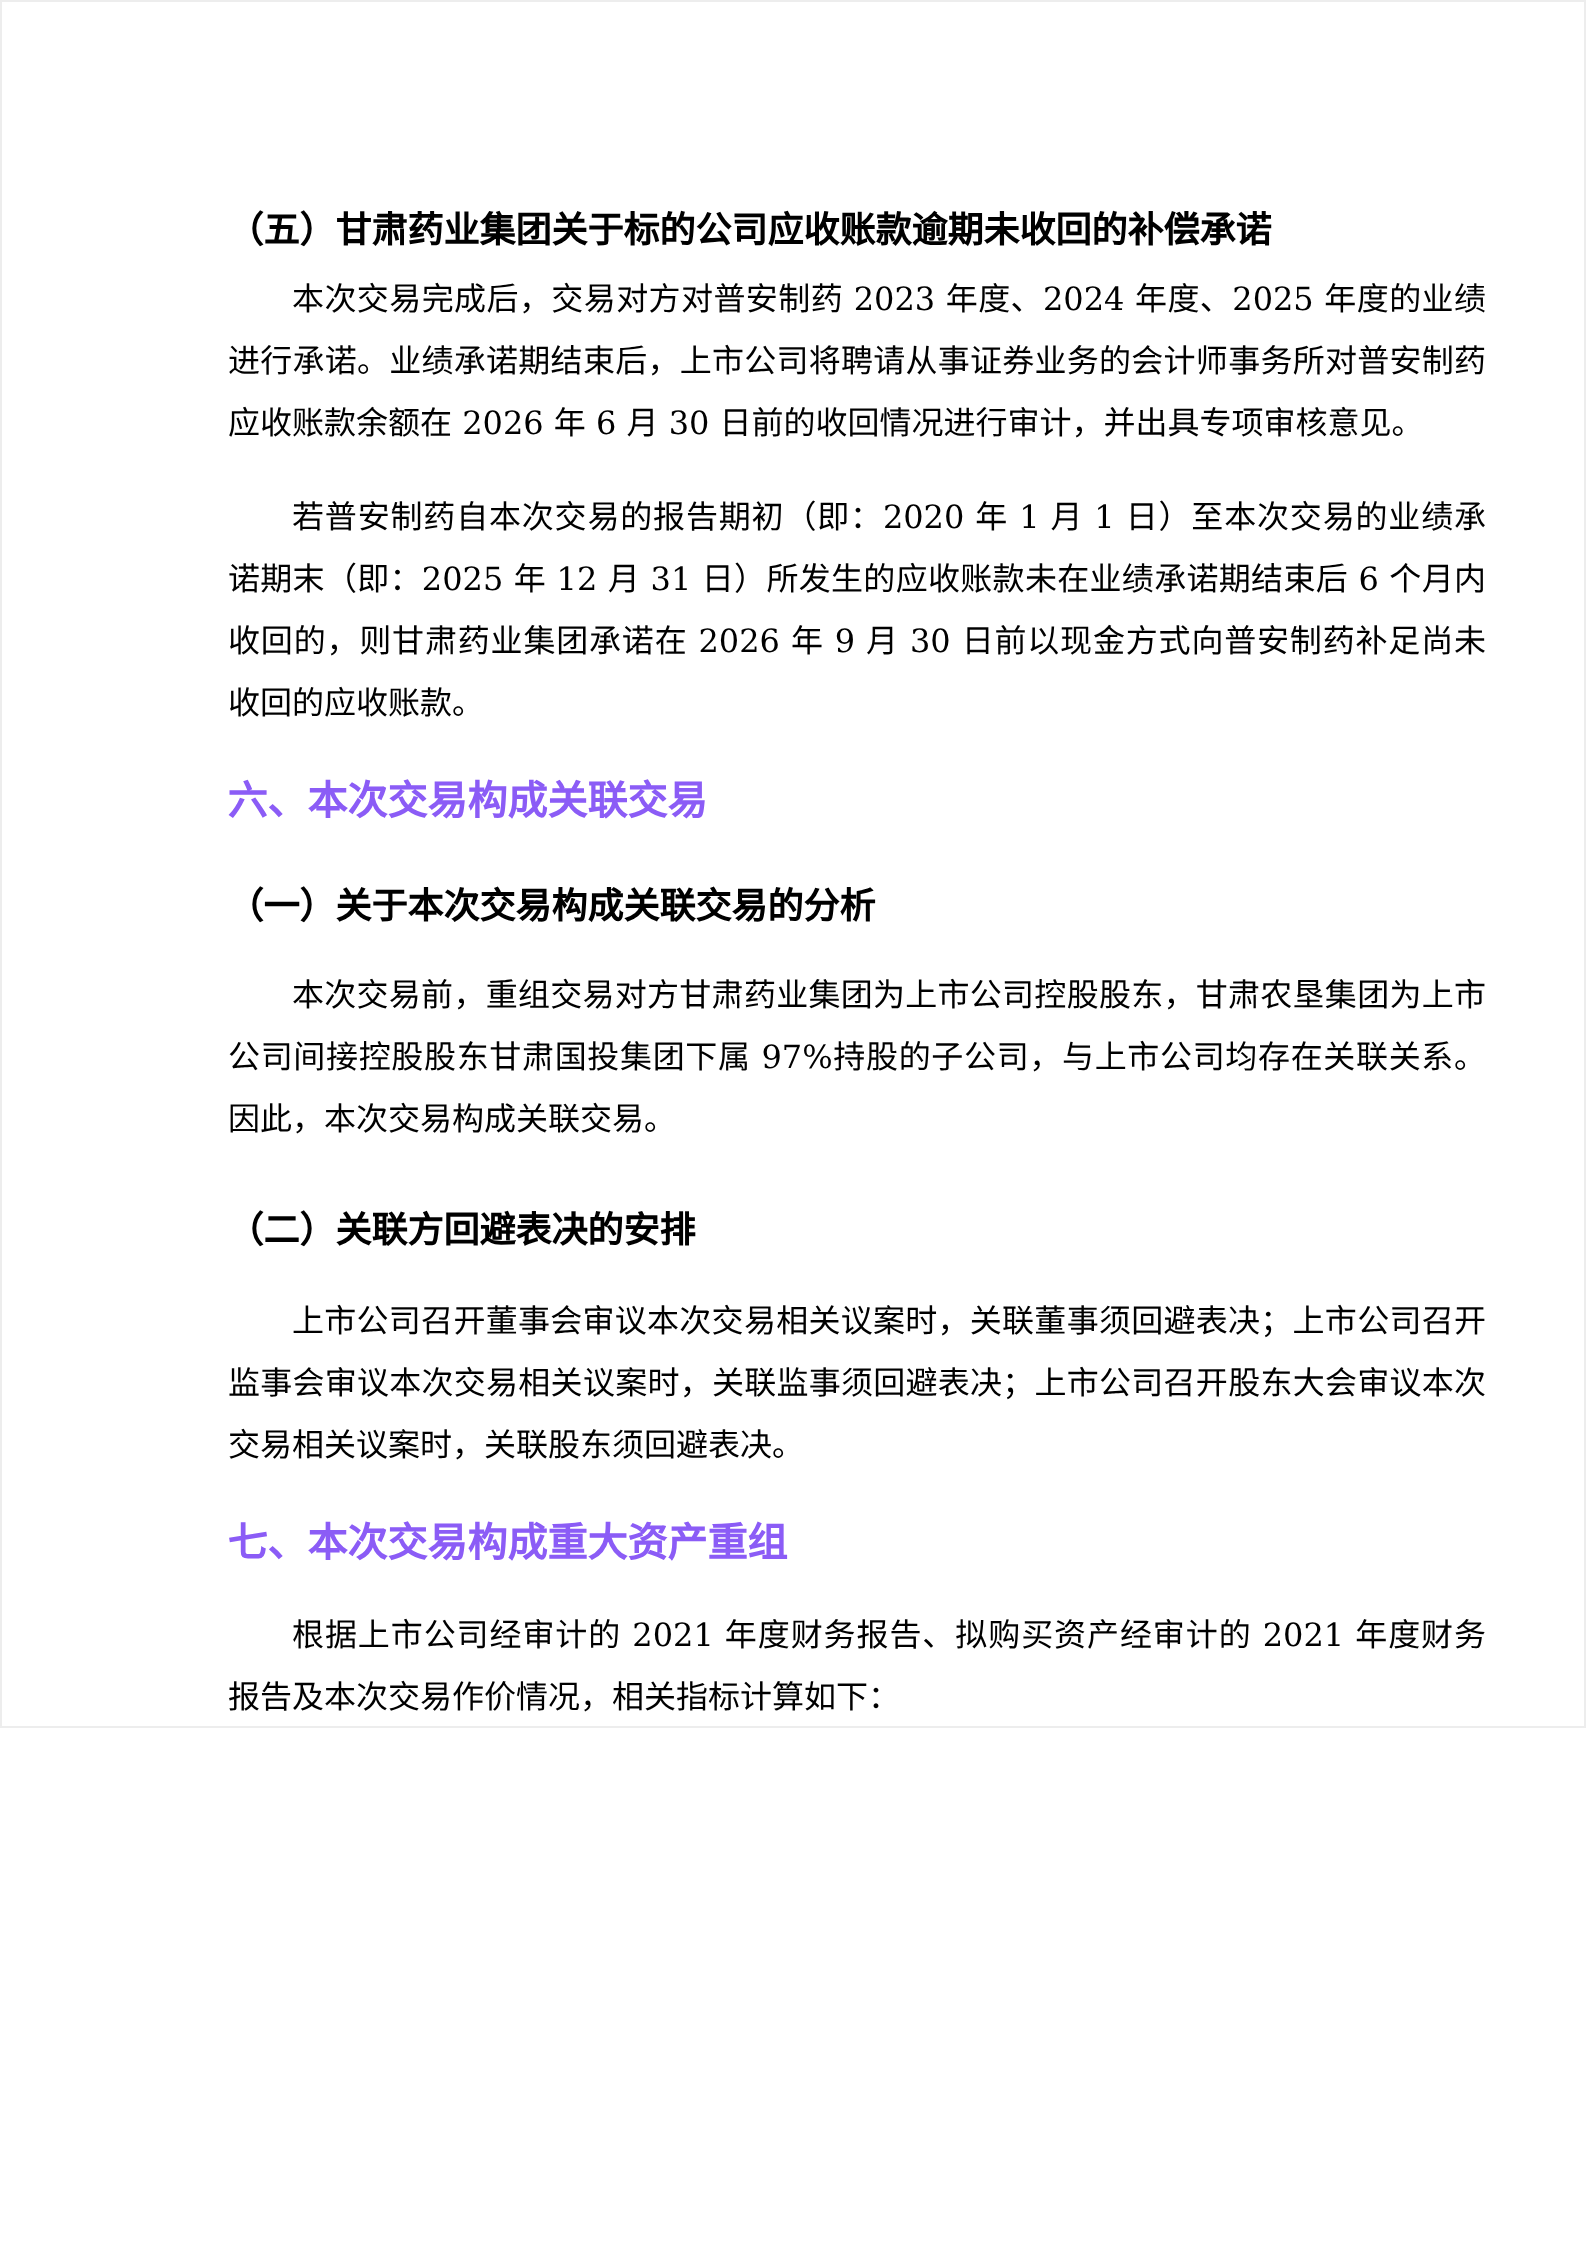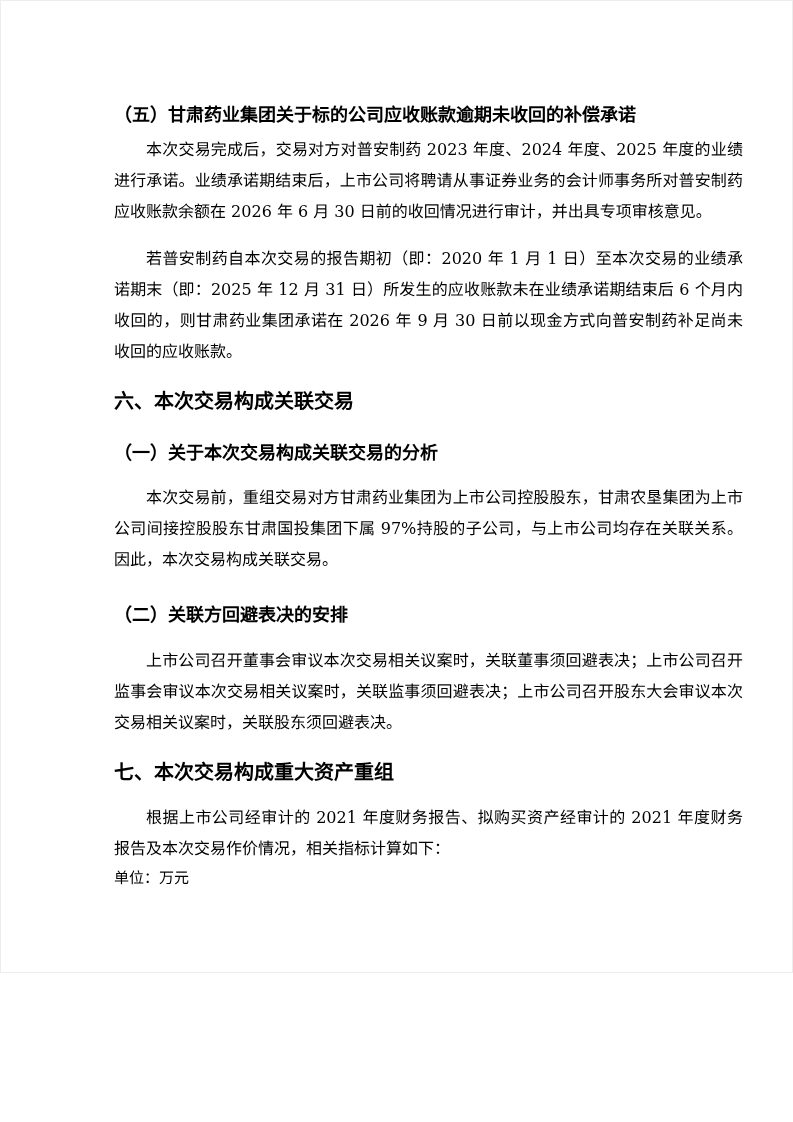--- a/index.html
+++ b/index.html
@@ -3,37 +3,37 @@
 <meta charset="utf-8">
 <style>
   html, body {
     margin: 0;
     padding: 0;
     background: #ffffff;
   }
   .page {
     position: relative;
     width: 793px;
-    height: 973px;
+    height: 864px;
     margin: 0 auto;
     background: #ffffff;
     box-sizing: border-box;
     padding: 102px 49px 0 113px;
     border: 1px solid #ededed;
     color: #000000;
     font-family: "DejaVu Serif", "Liberation Serif", serif;
     overflow: hidden;
   }
   .h1 {
     font-family: "Liberation Sans", "DejaVu Sans", sans-serif;
     font-weight: 700;
     font-size: 20px;
     line-height: 1.4;
     margin: 0;
-    color: #000000;
+    color: #8b5cf6;
   }
   .h2 {
     font-family: "Liberation Sans", "DejaVu Sans", sans-serif;
     font-weight: 700;
     font-size: 18px;
     line-height: 1.4;
     margin: 0;
     color: #000000;
   }
   .p {

